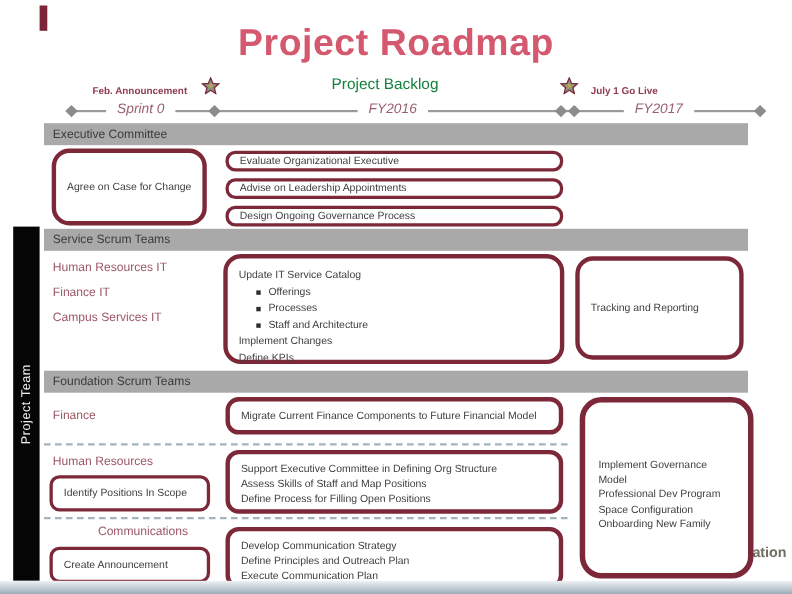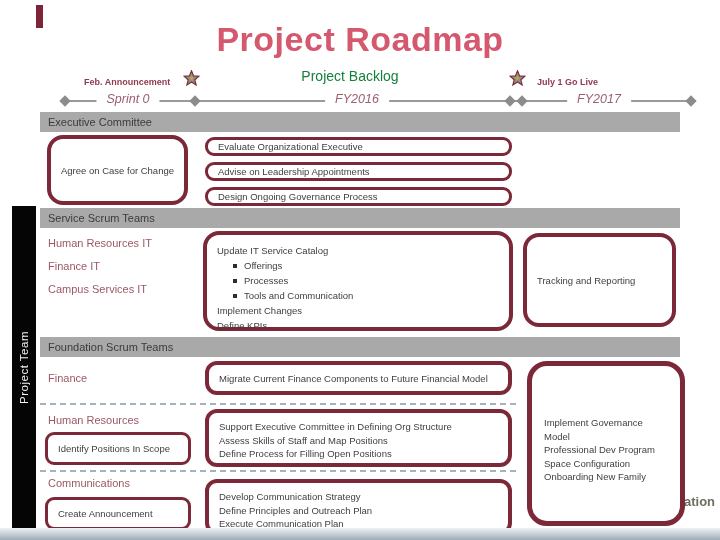--- a/index.html
+++ b/index.html
@@ -114,21 +114,21 @@
     <div class="bullet-row">
       <span class="sq"></span>
       <span>Offerings</span>
     </div>
     <div class="bullet-row">
       <span class="sq"></span>
       <span>Processes</span>
     </div>
     <div class="bullet-row">
       <span class="sq"></span>
-      <span>Tools and Communication</span>
+      <span>Staff and Architecture</span>
     </div>
     <div class="svc-line">Implement Changes</div>
     <div class="svc-line">Define KPIs</div>
   </div>
 
   <div class="box thick flexc pl" style="left:523px;top:233px;width:153px;height:94px;">Tracking and Reporting</div>
 
   <div class="hdr" style="top:337px;">Foundation Scrum Teams</div>
 
   <div class="teamlabel" style="top:372px;">Finance</div>
@@ -139,21 +139,21 @@
   <div class="teamlabel" style="top:414px;">Human Resources</div>
   <div class="box flexc pl" style="left:45px;top:432px;width:146px;height:33px;">Identify Positions In Scope</div>
   <div class="box" style="left:205px;top:409px;width:307px;height:58px;border-width:4px;border-radius:12px;padding:7px 10px;">
     <div class="task-line">Support Executive Committee in Defining Org Structure</div>
     <div class="task-line">Assess Skills of Staff and Map Positions</div>
     <div class="task-line">Define Process for Filling Open Positions</div>
   </div>
 
   <div class="dash" style="top:470px;"></div>
 
-  <div class="teamlabel" style="top:477px;">Communications</div>
+  <div class="teamlabel" style="top:477px;margin-left:41px;">Communications</div>
   <div class="box flexc pl" style="left:45px;top:497px;width:146px;height:33px;">Create Announcement</div>
   <div class="box" style="left:205px;top:479px;width:307px;height:56px;border-width:4px;border-radius:12px;padding:7px 10px;">
     <div class="task-line">Develop Communication Strategy</div>
     <div class="task-line">Define Principles and Outreach Plan</div>
     <div class="task-line">Execute Communication Plan</div>
   </div>
 
   <div class="box" style="left:527px;top:361px;width:158px;height:165px;border-width:5px;border-radius:20px;padding:50px 0 0 12px;">
     <div class="task-line gov-line1">Implement Governance Model</div>
     <div class="task-line">Professional Dev Program</div>

